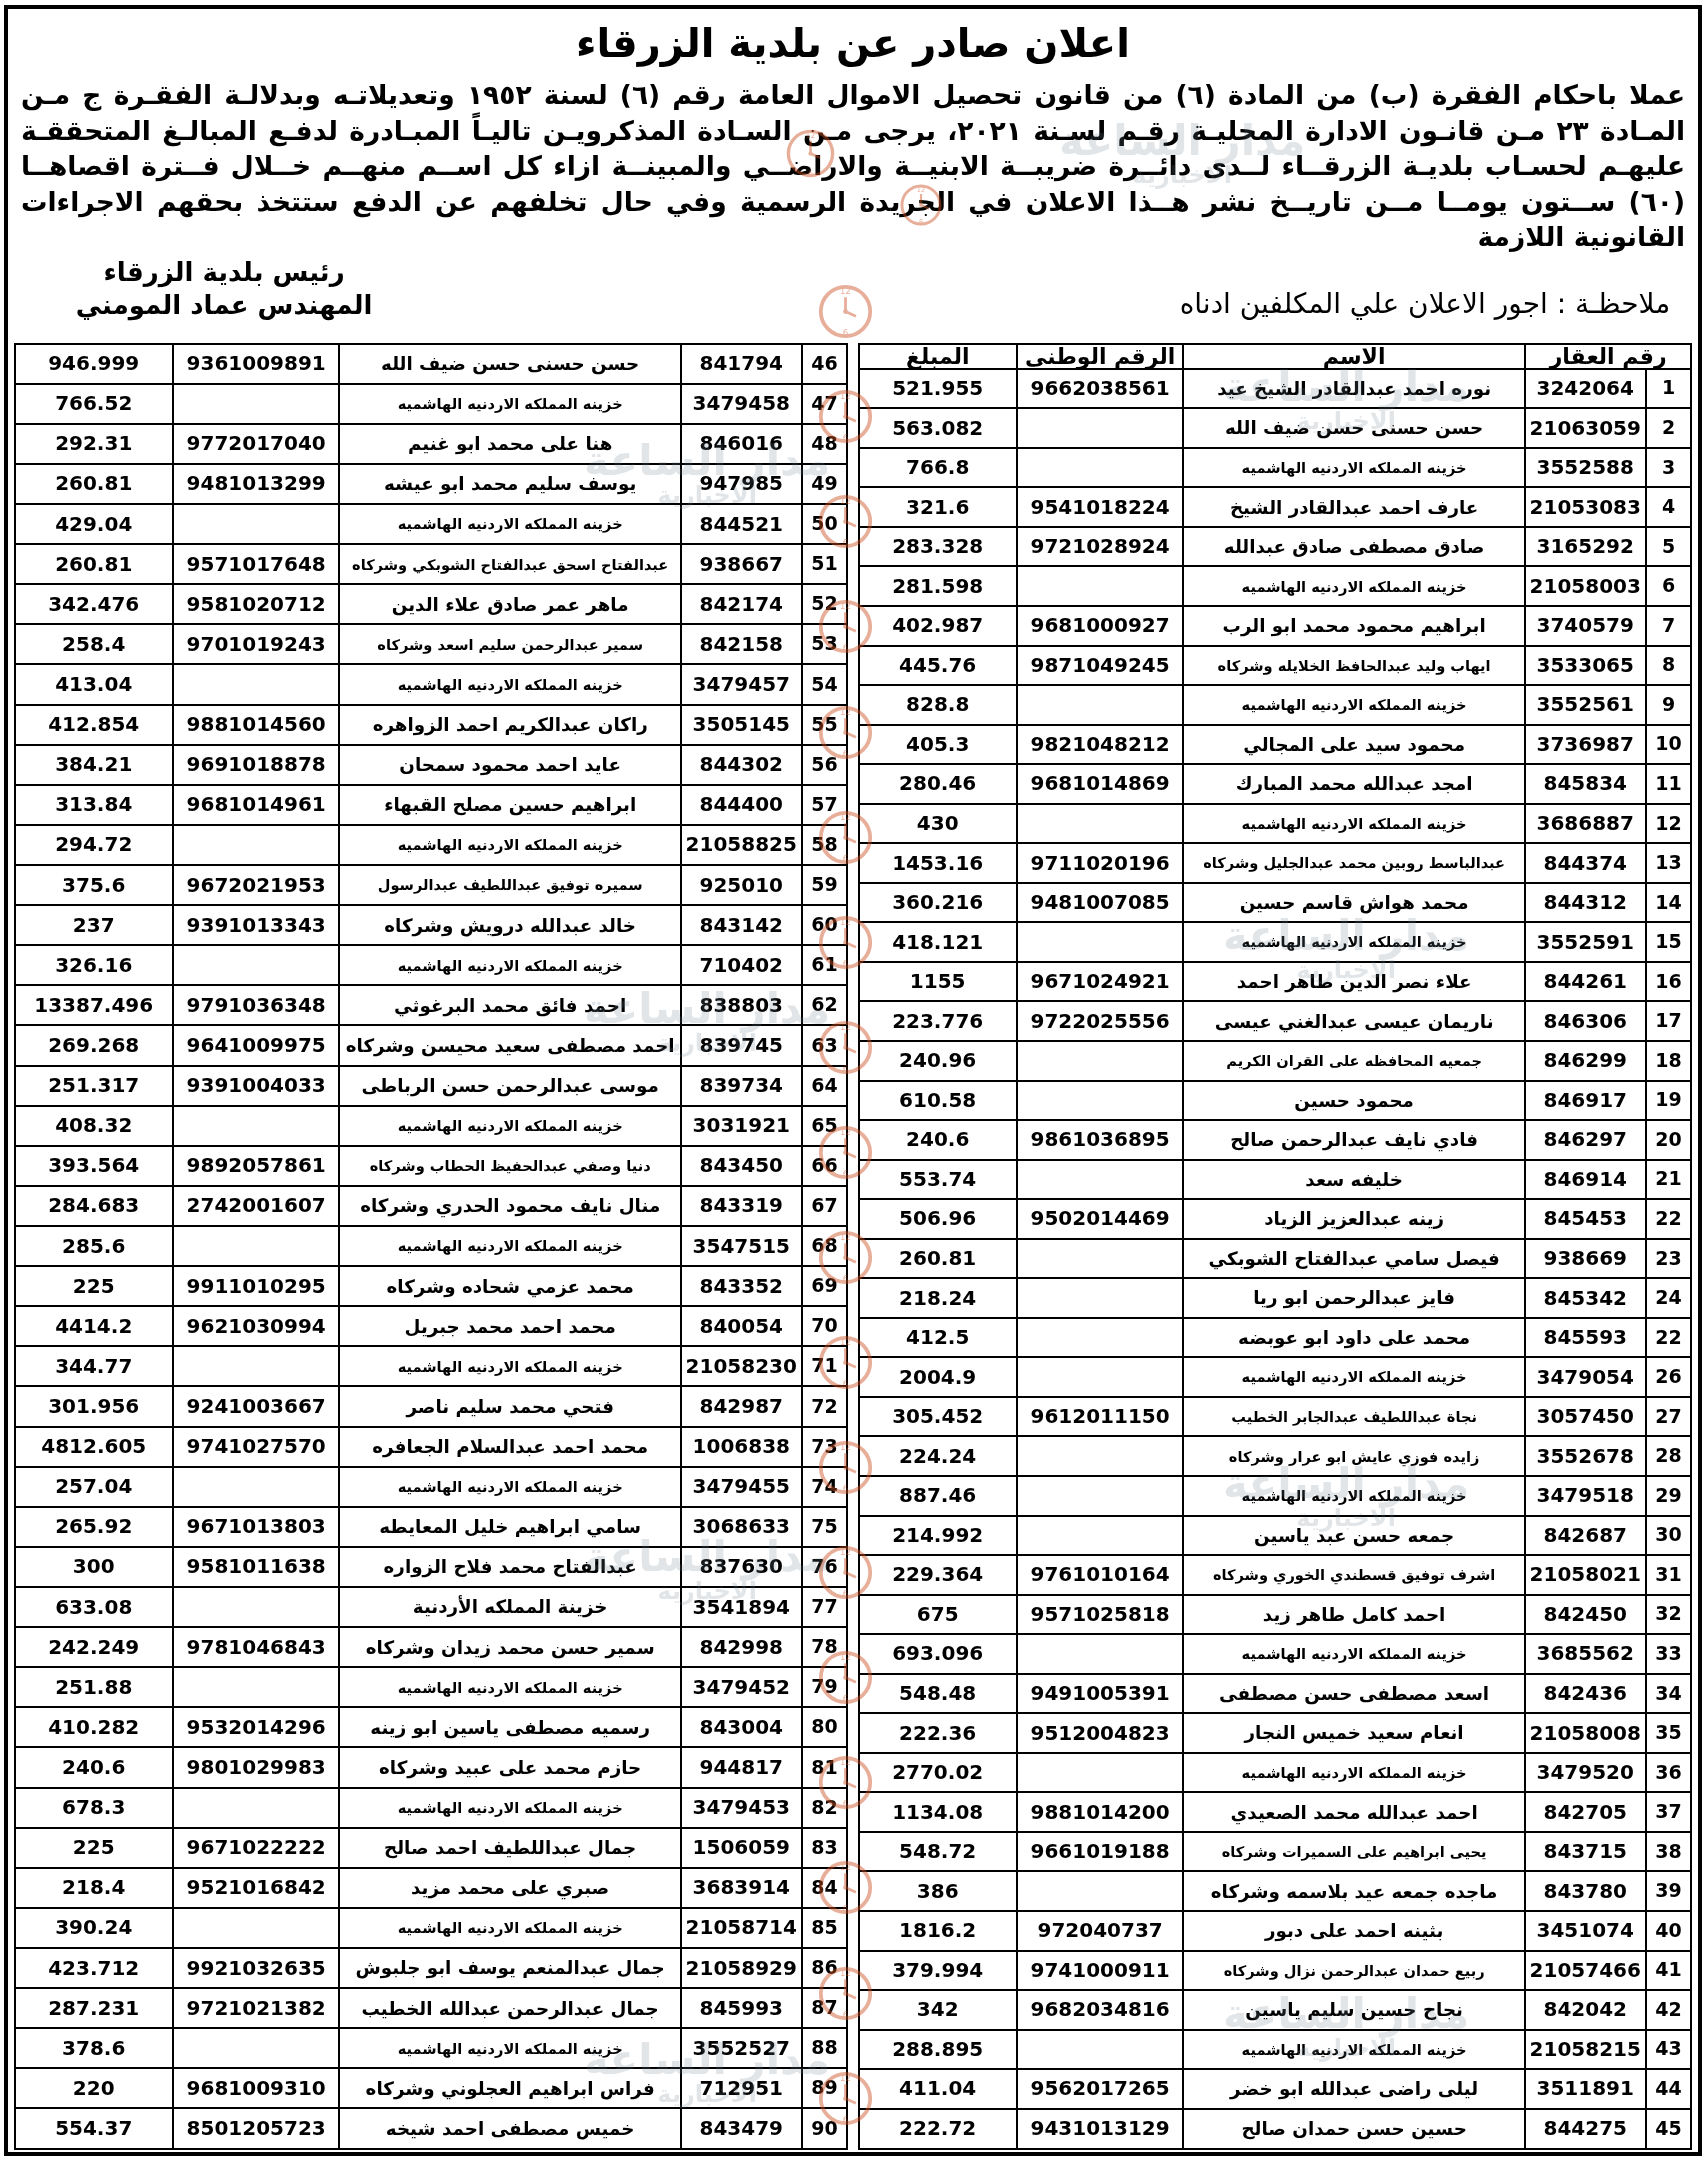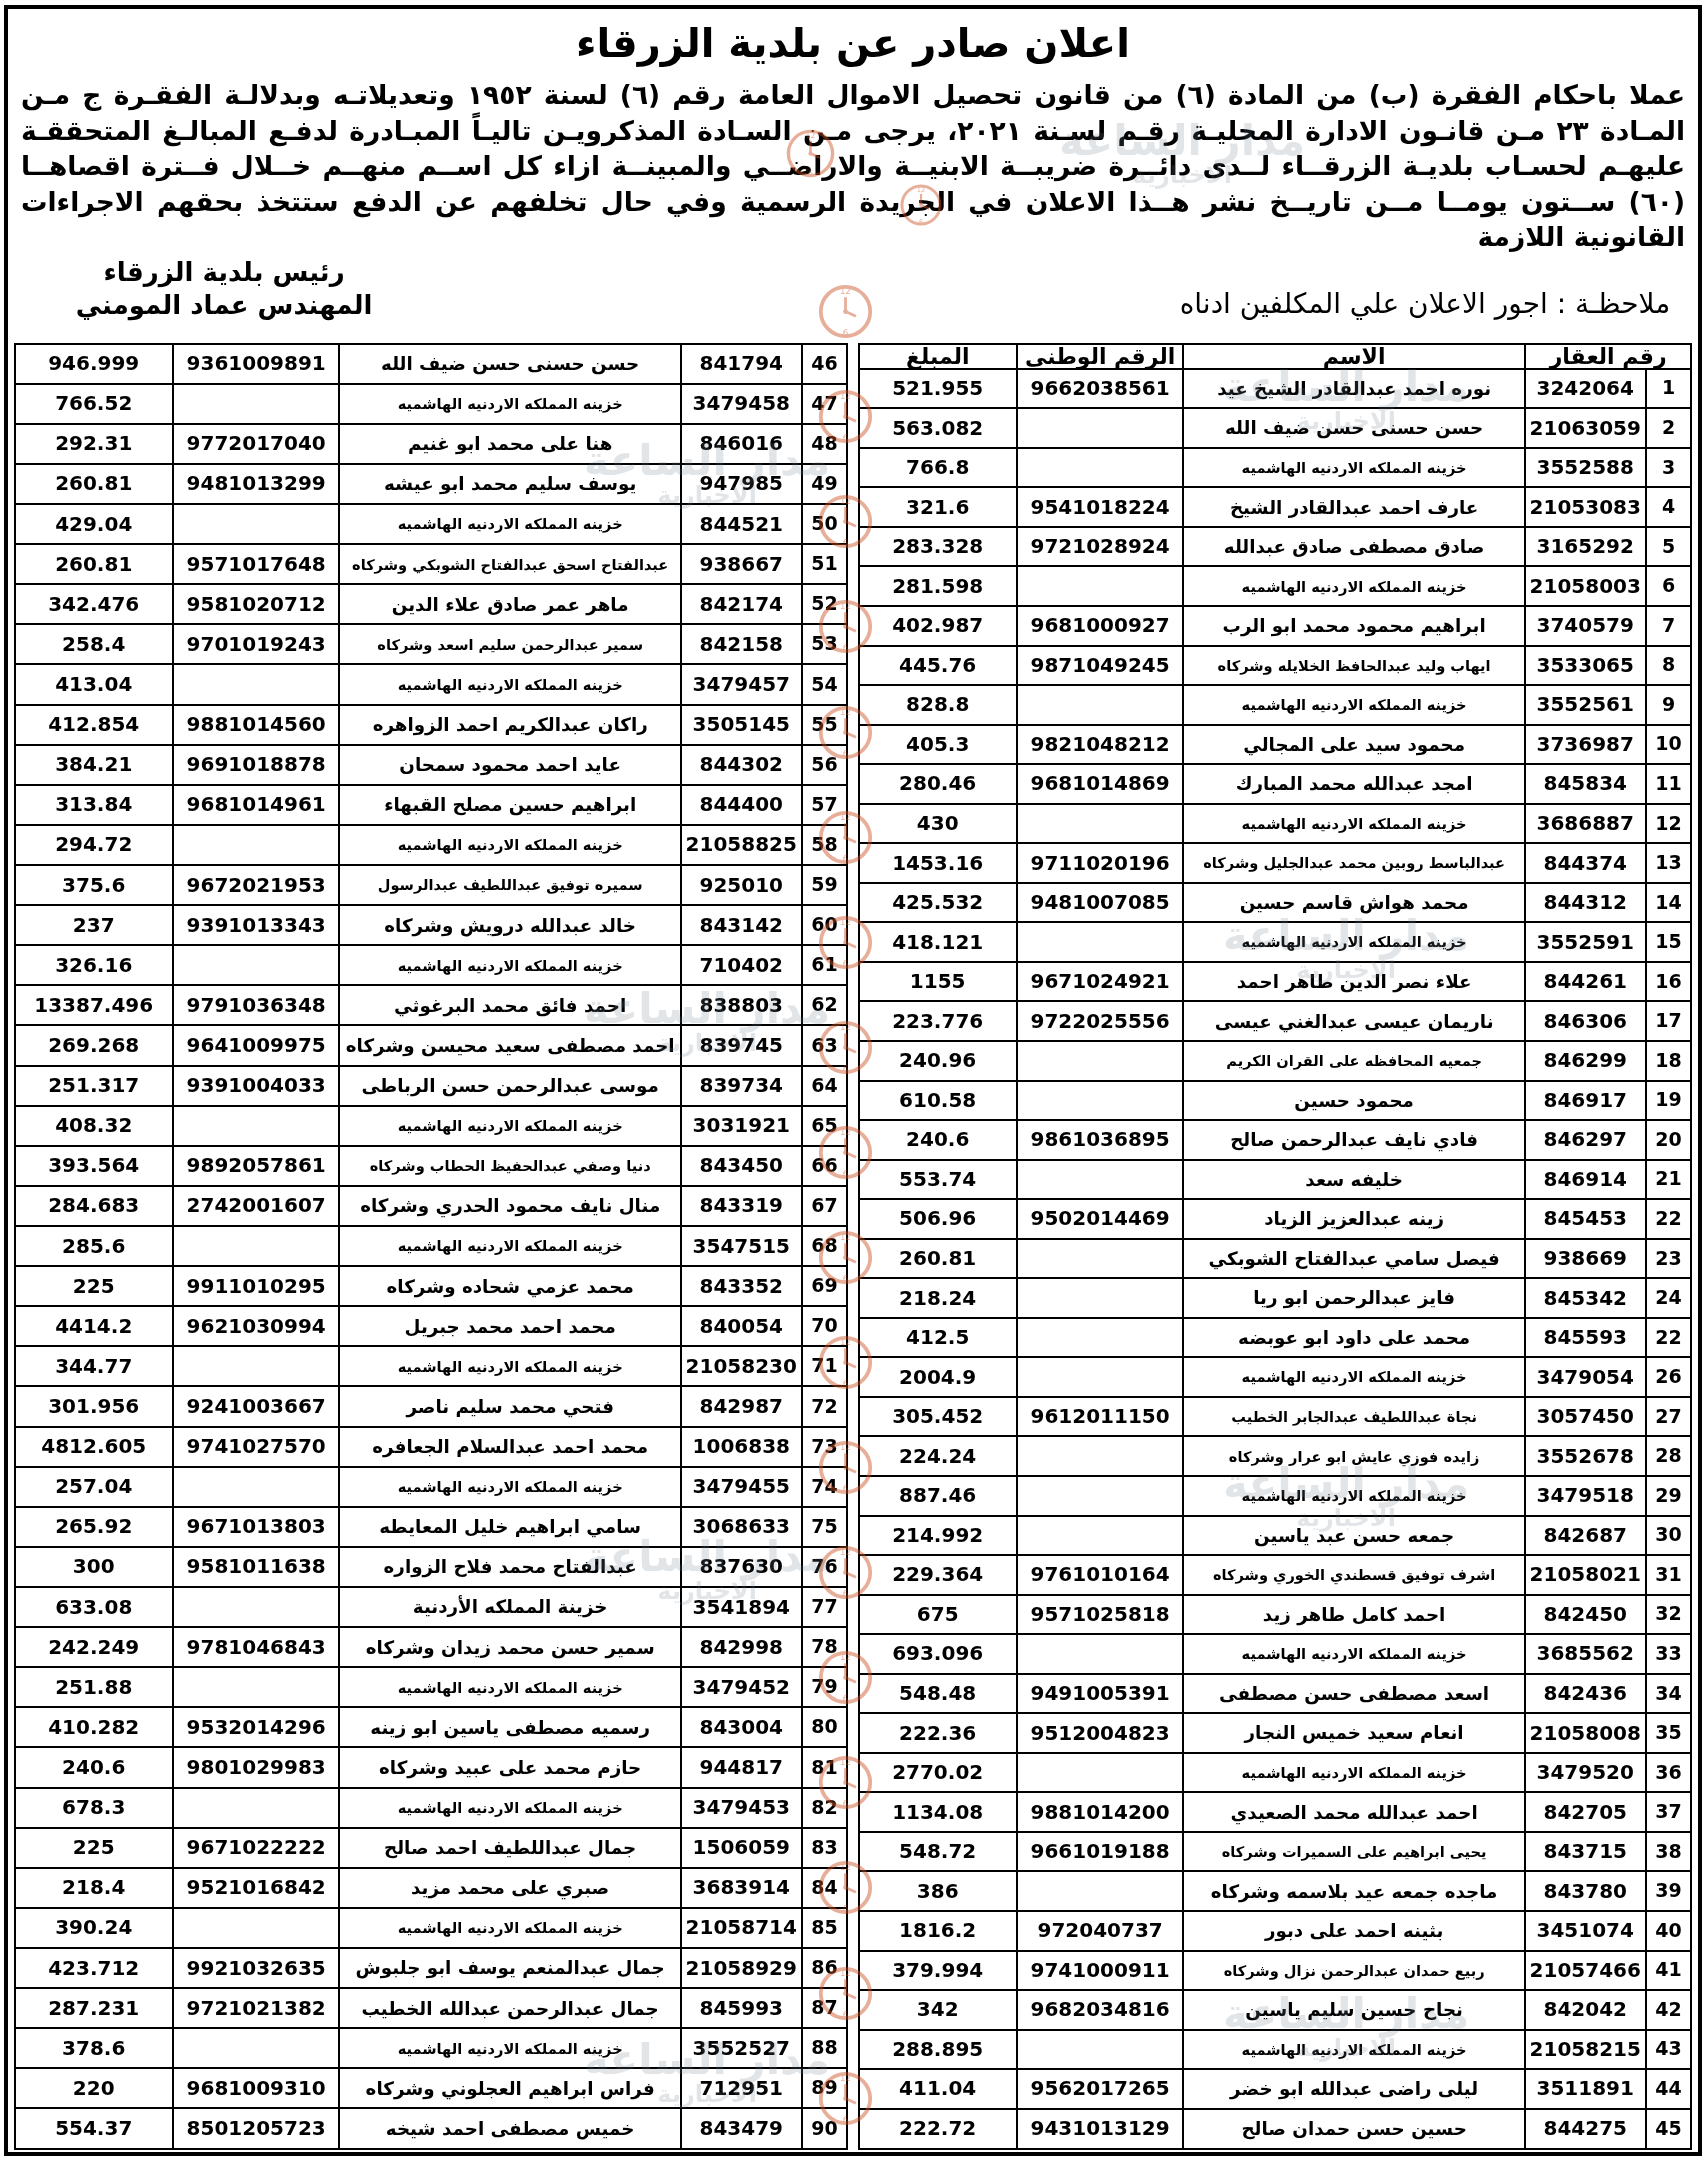--- a/index.html
+++ b/index.html
@@ -166,21 +166,21 @@
             <td class="prop">844374</td>
             <td class="name small">عبدالباسط روبين محمد عبدالجليل وشركاه</td>
             <td class="natid">9711020196</td>
             <td class="amount">1453.16</td>
           </tr>
           <tr>
             <td class="rowno">14</td>
             <td class="prop">844312</td>
             <td class="name">محمد هواش قاسم حسين</td>
             <td class="natid">9481007085</td>
-            <td class="amount">425.532</td>
+            <td class="amount">360.216</td>
           </tr>
           <tr>
             <td class="rowno">15</td>
             <td class="prop">3552591</td>
             <td class="name small">خزينه المملكه الاردنيه الهاشميه</td>
             <td class="natid"></td>
             <td class="amount">418.121</td>
           </tr>
           <tr>
             <td class="rowno">16</td>

